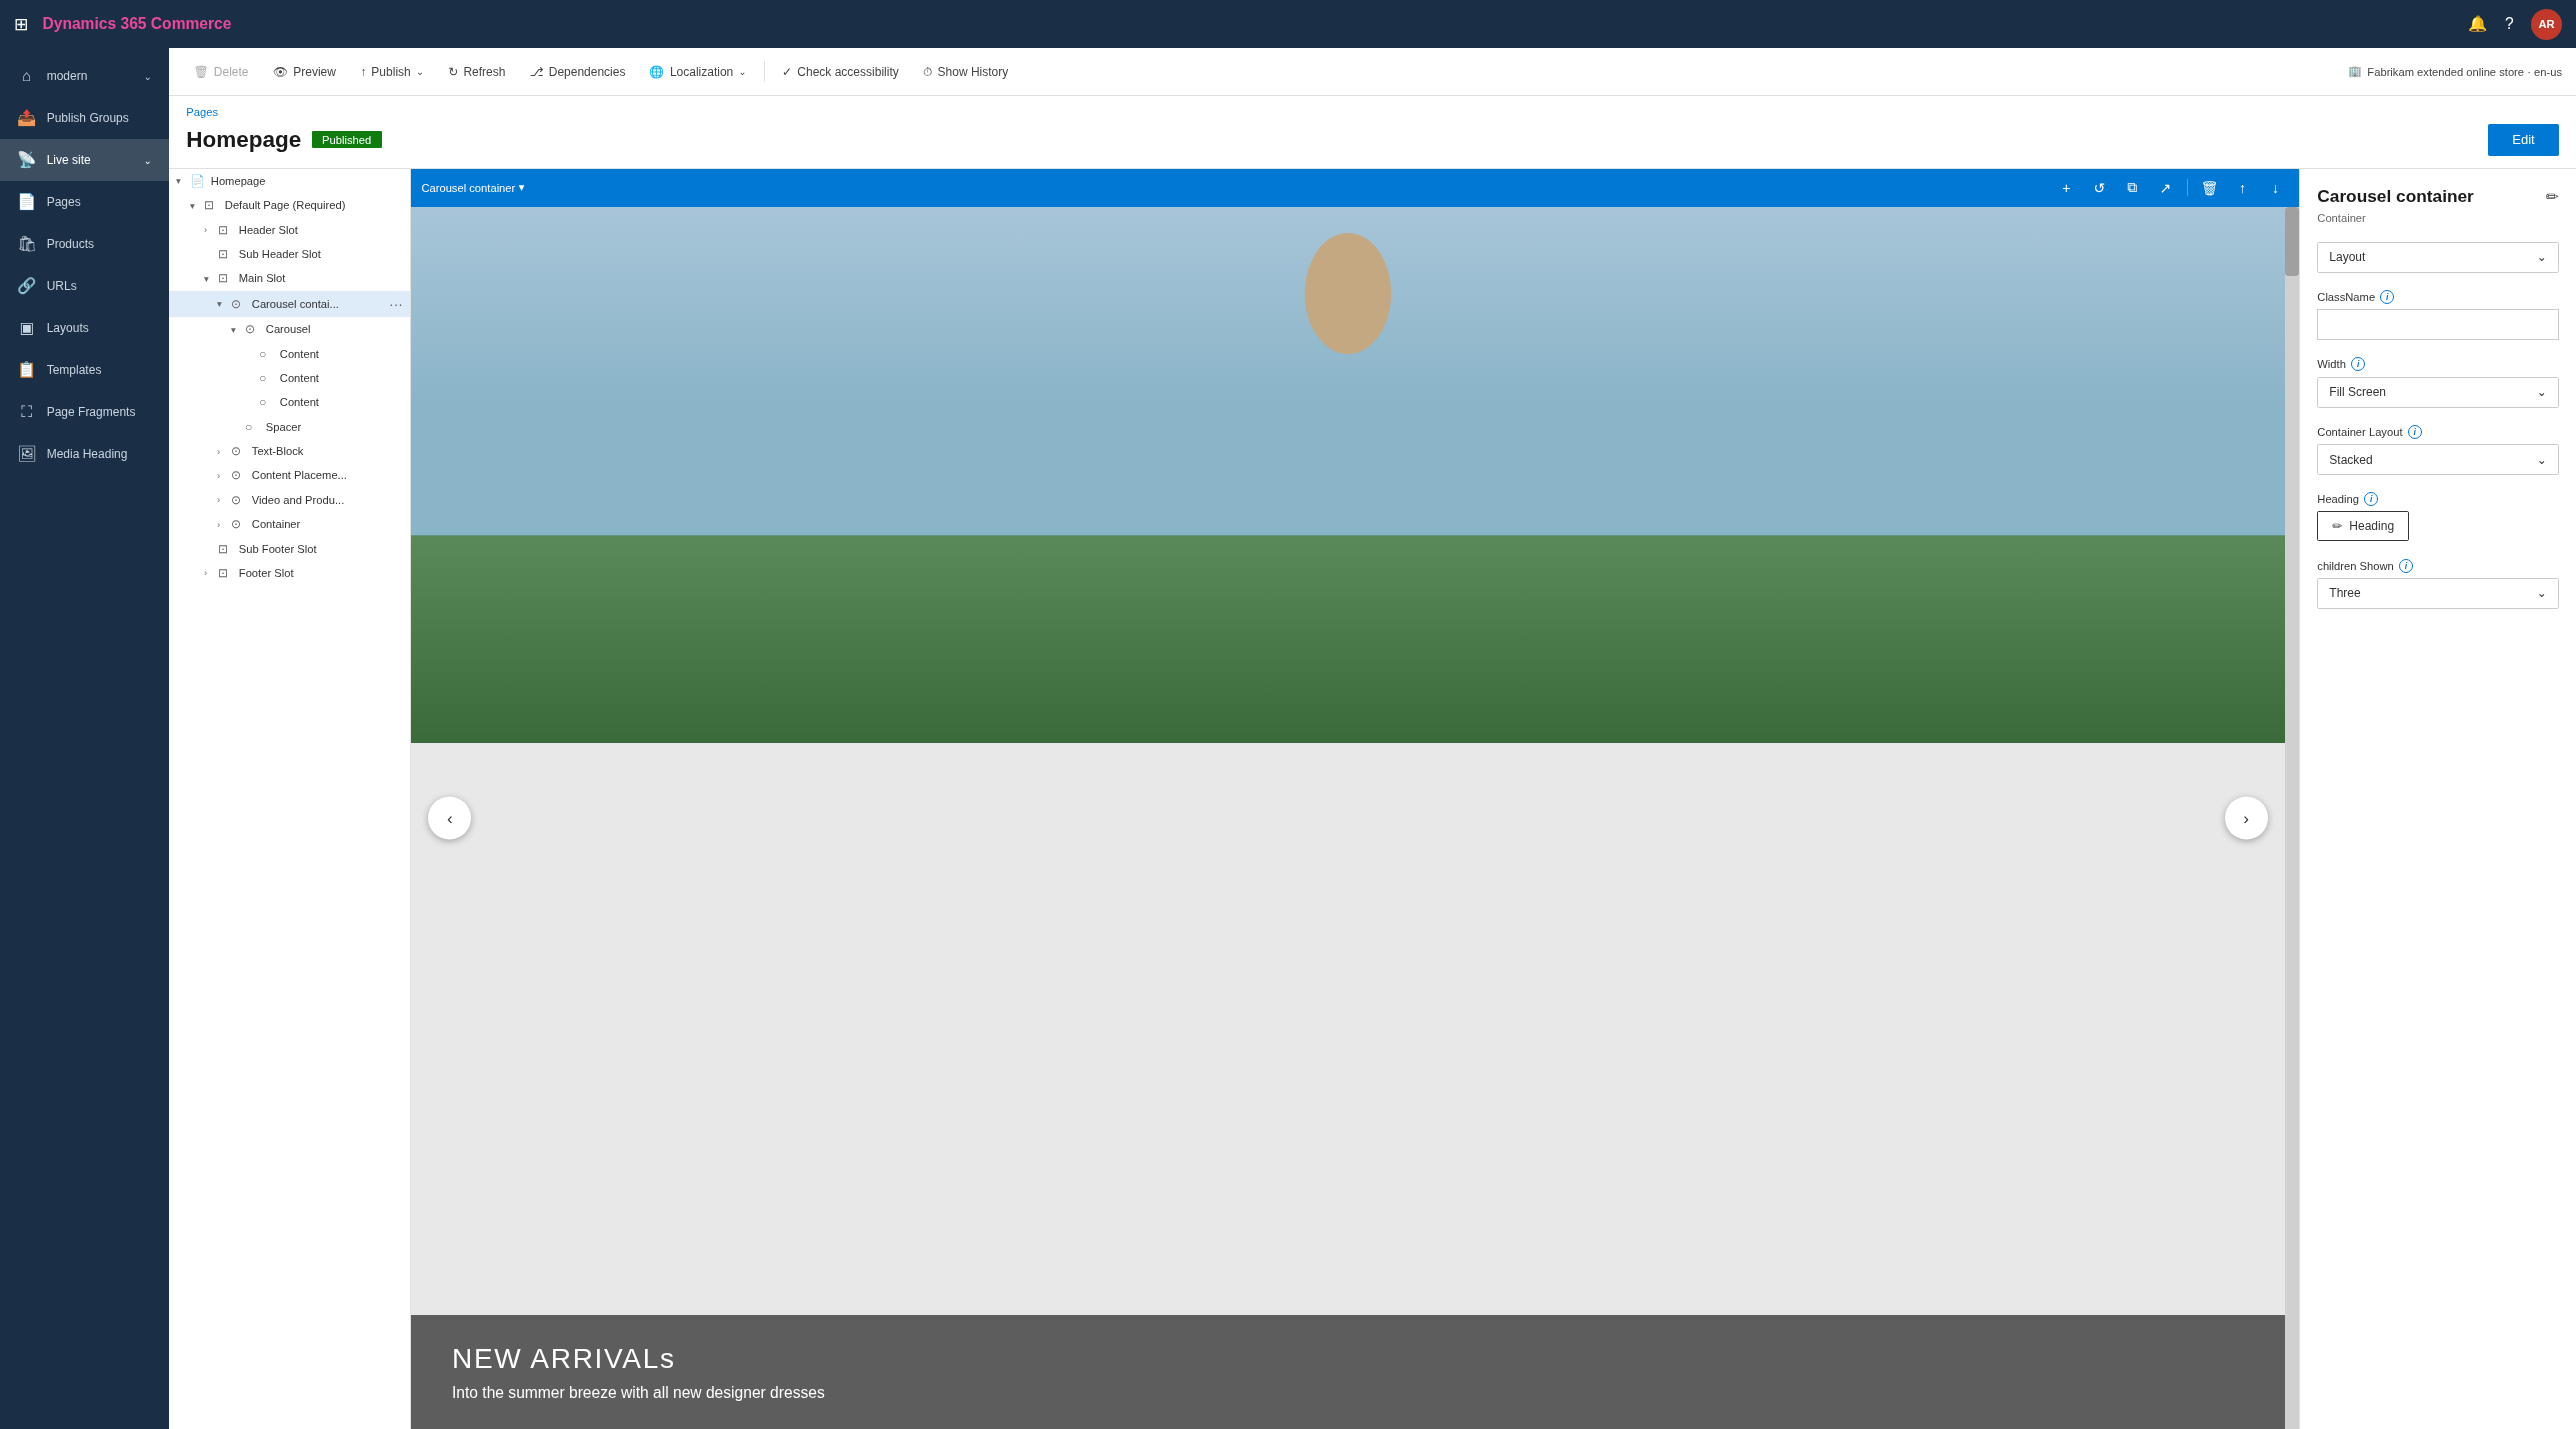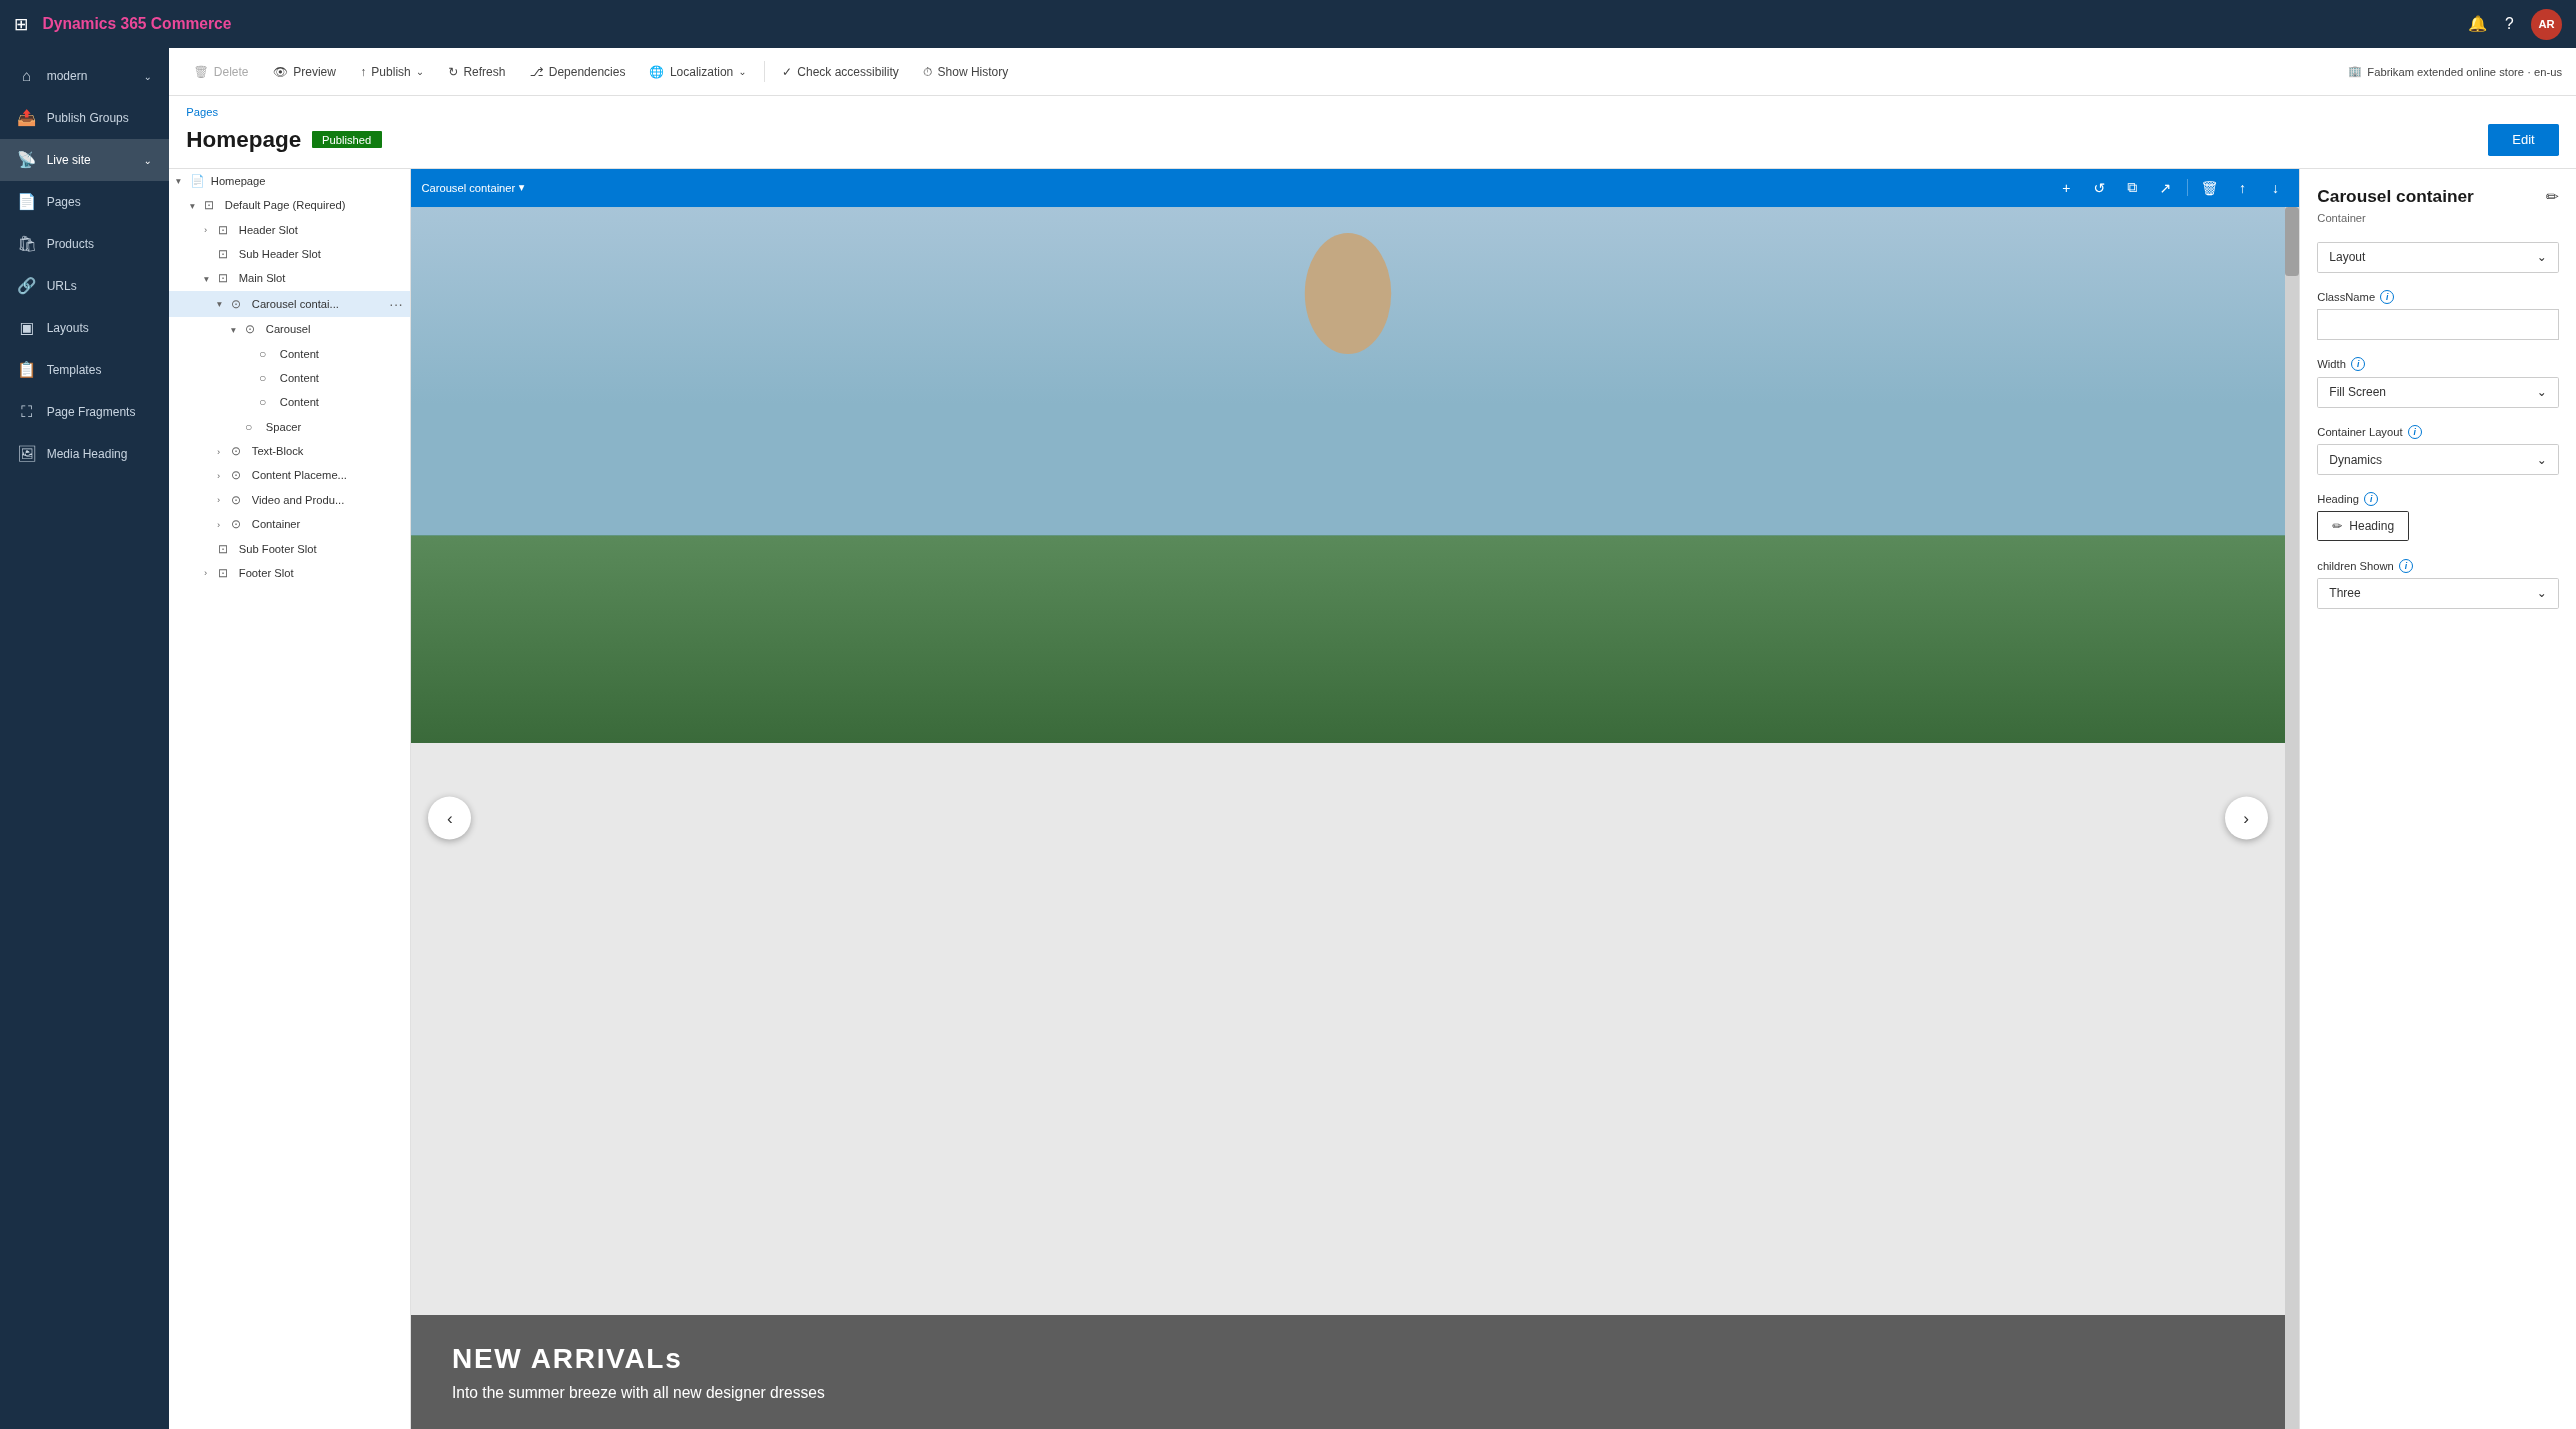--- a/index.html
+++ b/index.html
@@ -225,21 +225,21 @@
 
     .carousel-overlay {
       position: absolute;
       bottom: 0; left: 0; right: 0;
       background: rgba(0,0,0,0.6);
       padding: 28px 41px;
       color: white;
     }
     .carousel-title {
       font-size: 28px;
-      font-weight: 700;
+      font-weight: 400;
       letter-spacing: 1.7px;
       margin-bottom: 8.6px;
     }
     .carousel-subtitle {
       font-size: 15.6px;
       font-weight: 300;
     }
     .carousel-nav-btn {
       position: absolute;
       top: 50%;
@@ -673,21 +673,21 @@
             <span>⌄</span>
           </div>
         </div>
 
         <div class="props-field">
           <div class="props-field-label">
             <span>Container Layout</span>
             <span class="info-icon">i</span>
           </div>
           <div class="props-select">
-            <span>Dynamics</span>
+            <span>Stacked</span>
             <span>⌄</span>
           </div>
         </div>
 
         <div class="props-field">
           <div class="props-field-label">
             <span>Heading</span>
             <span class="info-icon">i</span>
           </div>
           <button class="props-heading-btn">

